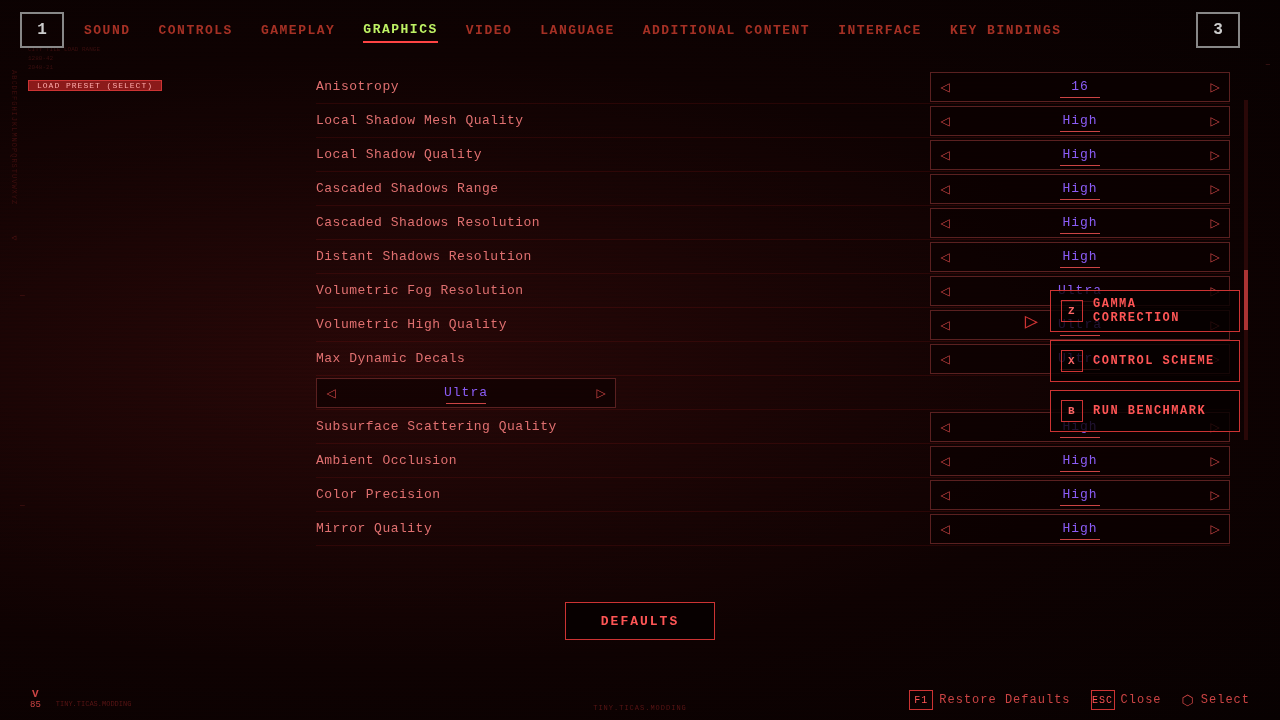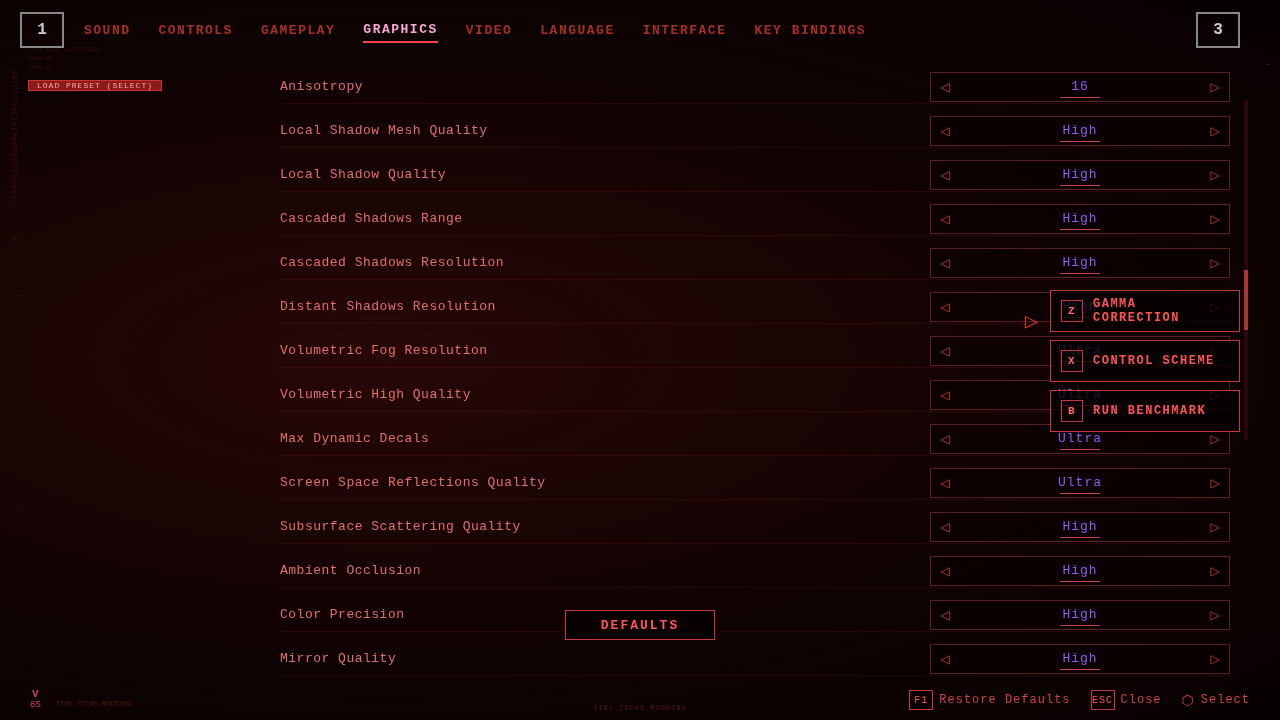--- a/index.html
+++ b/index.html
@@ -75,21 +75,21 @@
       font-size: 13px;
       font-weight: bold;
       letter-spacing: 1.5px;
       text-transform: uppercase;
       cursor: pointer;
       padding: 4px 0;
       opacity: 0.85;
     }
 
     .nav-tab.active {
-      color: #f9a8d4;
+      color: #bef264;
       border-bottom: 2px solid #ff4444;
       opacity: 1;
     }
 
     
     .left-sidebar {
       position: absolute;
       left: 0;
       top: 60px;
       width: 28px;
@@ -116,21 +116,22 @@
       top: 70px;
       left: 280px;
       right: 50px;
       bottom: 100px;
       z-index: 10;
     }
 
     .settings-list {
       display: flex;
       flex-direction: column;
-      gap: 10px;
+      gap: 0;
+      margin-left: 36px;
     }
 
     .setting-row {
       display: flex;
       align-items: center;
       height: 34px;
       border-bottom: 1px solid rgba(180, 30, 30, 0.15);
     }
 
     .setting-label {
@@ -253,21 +254,21 @@
       height: 60px;
       background: #aa3333;
     }
 
     .defaults-btn {
       position: absolute;
       bottom: 80px;
       left: 50%;
       transform: translateX(-50%);
       width: 150px;
-      height: 30px;
+      height: 38px;
       border: 1px solid #cc3333;
       background: rgba(5, 0, 0, 0.8);
       color: #ff5555;
       font-size: 13px;
       font-weight: bold;
       letter-spacing: 2px;
       display: flex;
       align-items: center;
       justify-content: center;
       cursor: pointer;
@@ -424,20 +425,21 @@
   <div class="nav-box">
     <span>1</span>
   </div>
   <div class="nav-tabs">
     <div class="nav-tab">SOUND</div>
     <div class="nav-tab">CONTROLS</div>
     <div class="nav-tab">GAMEPLAY</div>
     <div class="nav-tab active">GRAPHICS</div>
     <div class="nav-tab">VIDEO</div>
     <div class="nav-tab">LANGUAGE</div>
+    <div class="nav-tab">ADDITIONAL CONTENT</div>
     <div class="nav-tab">INTERFACE</div>
     <div class="nav-tab">KEY BINDINGS</div>
   </div>
   <div class="nav-box">
     <span>3</span>
   </div>
 </div>
 
 <div class="left-sidebar">
   <div class="sidebar-text-v">ABCDEFGHIJKLMNOPQRSTUVWXYZ</div>
@@ -515,21 +517,20 @@
     </div>
       <div class="setting-row">
       <div class="setting-label">Max Dynamic Decals</div>
       <div class="setting-control">
         <button class="arrow-btn">◁</button>
         <div class="setting-value">Ultra</div>
         <button class="arrow-btn">▷</button>
       </div>
     </div>
       <div class="setting-row">
-      <div class="setting-label">Screen Space Reflections Quality</div>
       <div class="setting-control">
         <button class="arrow-btn">◁</button>
         <div class="setting-value">Ultra</div>
         <button class="arrow-btn">▷</button>
       </div>
     </div>
       <div class="setting-row">
       <div class="setting-label">Subsurface Scattering Quality</div>
       <div class="setting-control">
         <button class="arrow-btn">◁</button>

